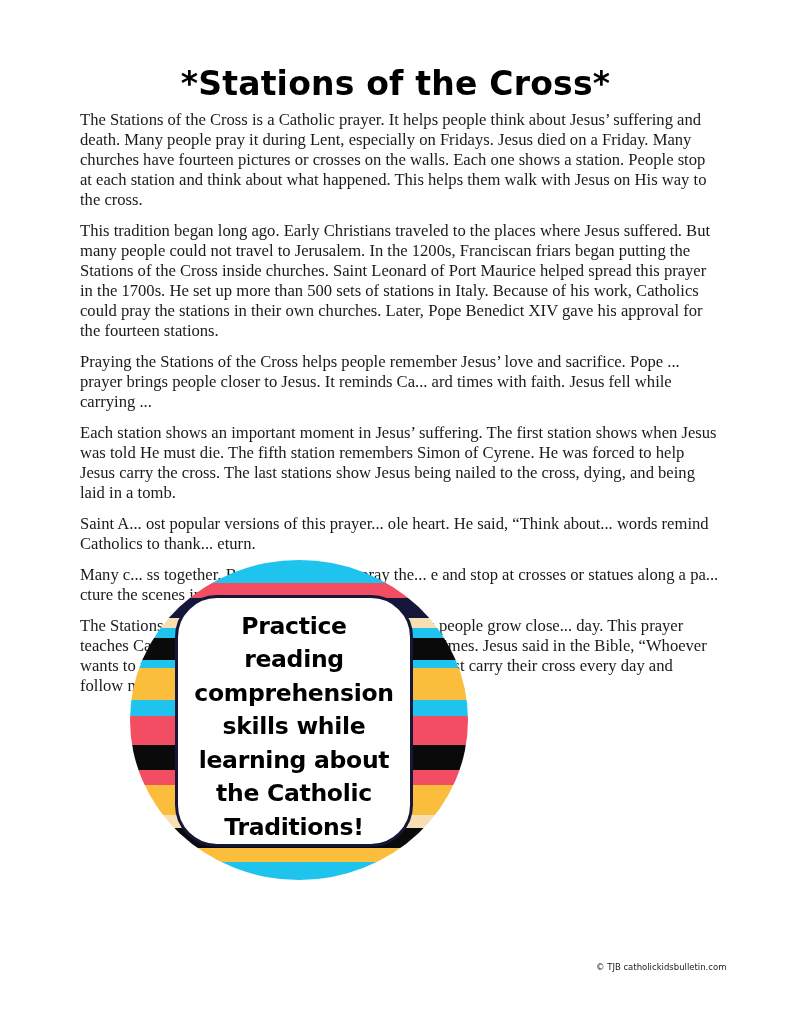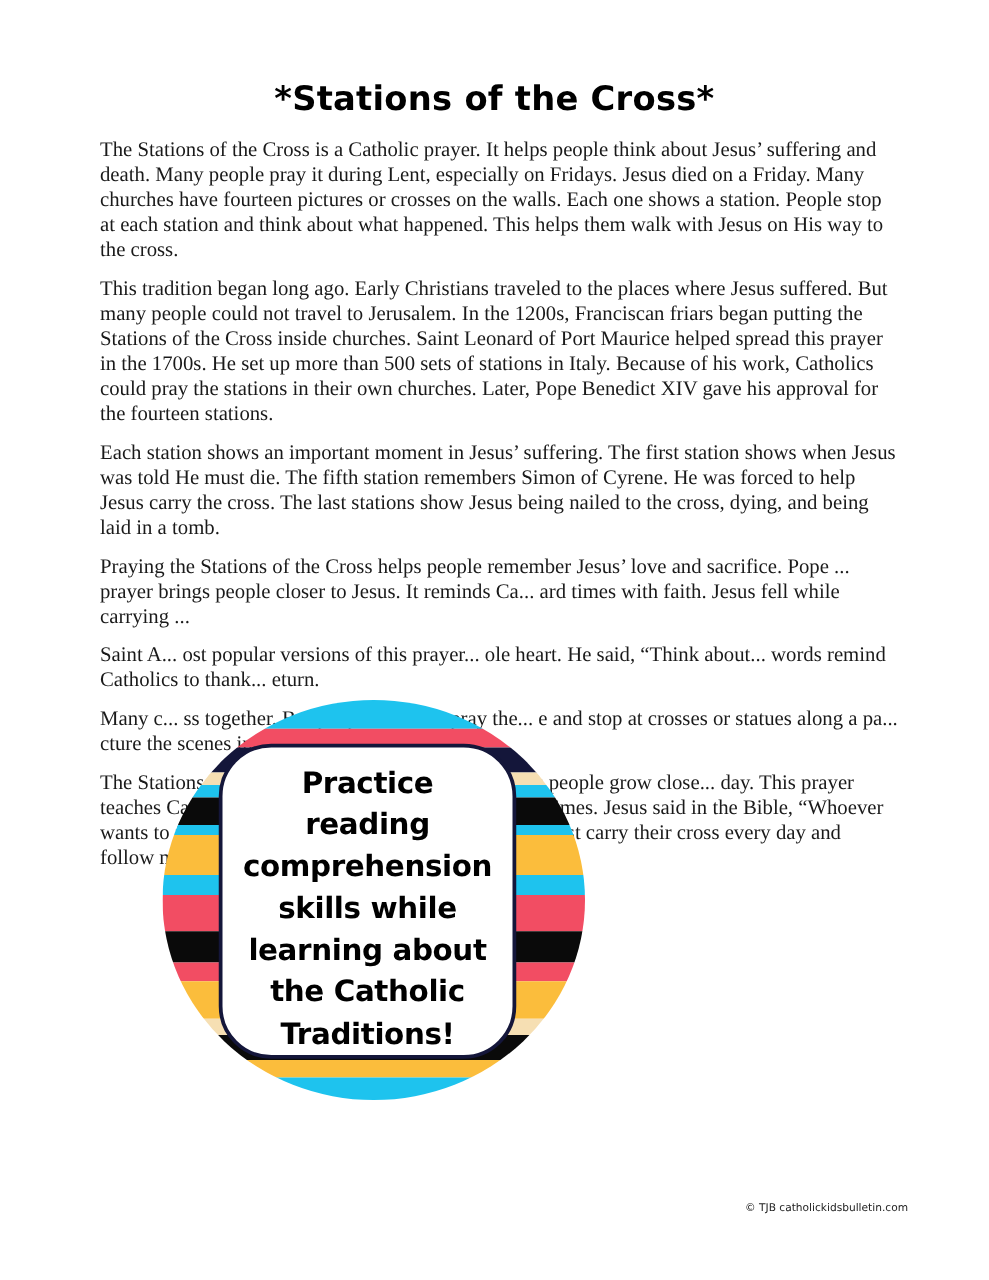--- a/index.html
+++ b/index.html
@@ -2,21 +2,21 @@
 <html><head>
 <meta charset="utf-8">
 <style>
   html, body { margin: 0; padding: 0; }
   body {
     width: 791px; height: 1024px; background: #ffffff; position: relative; overflow: hidden;
     font-family: "DejaVu Sans", sans-serif; color: #111;
   }
   .title {
     position: absolute; left: 0; top: 64px; width: 791px; text-align: center;
-    font-family: "DejaVu Sans", sans-serif; font-weight: bold; font-size: 27px;
+    font-family: "DejaVu Sans", sans-serif; font-weight: bold; font-size: 33px;
     letter-spacing: 0.2px; color: #000;
   }
   .body-text {
     position: absolute; left: 80px; top: 110px; width: 640px;
     font-family: Liberation Serif, serif; font-size: 16.6px; line-height: 20px; color: #1a1a1a;
   }
   .para { margin: 0 0 11px 0; }
   .footer {
     position: absolute; left: 596px; top: 962px; font-family: "DejaVu Sans", sans-serif;
     font-size: 8.5px; color: #222;
@@ -38,22 +38,22 @@
 </style>
 </head>
 <body>
 
 <div>
   <div class="title">*Stations of the Cross*</div>
 
   <div class="body-text">
     <p class="para">The Stations of the Cross is a Catholic prayer. It helps people think about Jesus’ suffering and death. Many people pray it during Lent, especially on Fridays. Jesus died on a Friday. Many churches have fourteen pictures or crosses on the walls. Each one shows a station. People stop at each station and think about what happened. This helps them walk with Jesus on His way to the cross.</p>
     <p class="para">This tradition began long ago. Early Christians traveled to the places where Jesus suffered. But many people could not travel to Jerusalem. In the 1200s, Franciscan friars began putting the Stations of the Cross inside churches. Saint Leonard of Port Maurice helped spread this prayer in the 1700s. He set up more than 500 sets of stations in Italy. Because of his work, Catholics could pray the stations in their own churches. Later, Pope Benedict XIV gave his approval for the fourteen stations.</p>
+    <p class="para">Praying the Stations of the Cross helps people remember Jesus’ love and sacrifice. Pope ... prayer brings people closer to Jesus. It reminds Ca... ard times with faith. Jesus fell while carrying ...</p>
     <p class="para">Each station shows an important moment in Jesus’ suffering. The first station shows when Jesus was told He must die. The fifth station remembers Simon of Cyrene. He was forced to help Jesus carry the cross. The last stations show Jesus being nailed to the cross, dying, and being laid in a tomb.</p>
-    <p class="para">Praying the Stations of the Cross helps people remember Jesus’ love and sacrifice. Pope ... prayer brings people closer to Jesus. It reminds Ca... ard times with faith. Jesus fell while carrying ...</p>
     <p class="para">Saint A... ost popular versions of this prayer... ole heart. He said, “Think about... words remind Catholics to thank... eturn.</p>
     <p class="para">Many c... ss together. But people can also pray the... e and stop at crosses or statues along a pa... cture the scenes in their minds.</p>
     <p class="para">The Stations o... about remembering the past. It helps people grow close... day. This prayer teaches Catholics to trust God and stay strong in hard times. Jesus said in the Bible, “Whoever wants to follow me must say no to themselves. They must carry their cross every day and follow me” (Luke 9:23).</p>
   </div>
 
   <div class="badge" id="badge">
       <div class="stripe" style="top: 0px; height: 23px; background: rgb(30, 195, 238);"></div>
       <div class="stripe" style="top: 23px; height: 15px; background: rgb(242, 77, 99);"></div>
       <div class="stripe" style="top: 38px; height: 20px; background: rgb(20, 22, 58);"></div>
       <div class="stripe" style="top: 58px; height: 10px; background: rgb(246, 223, 179);"></div>

